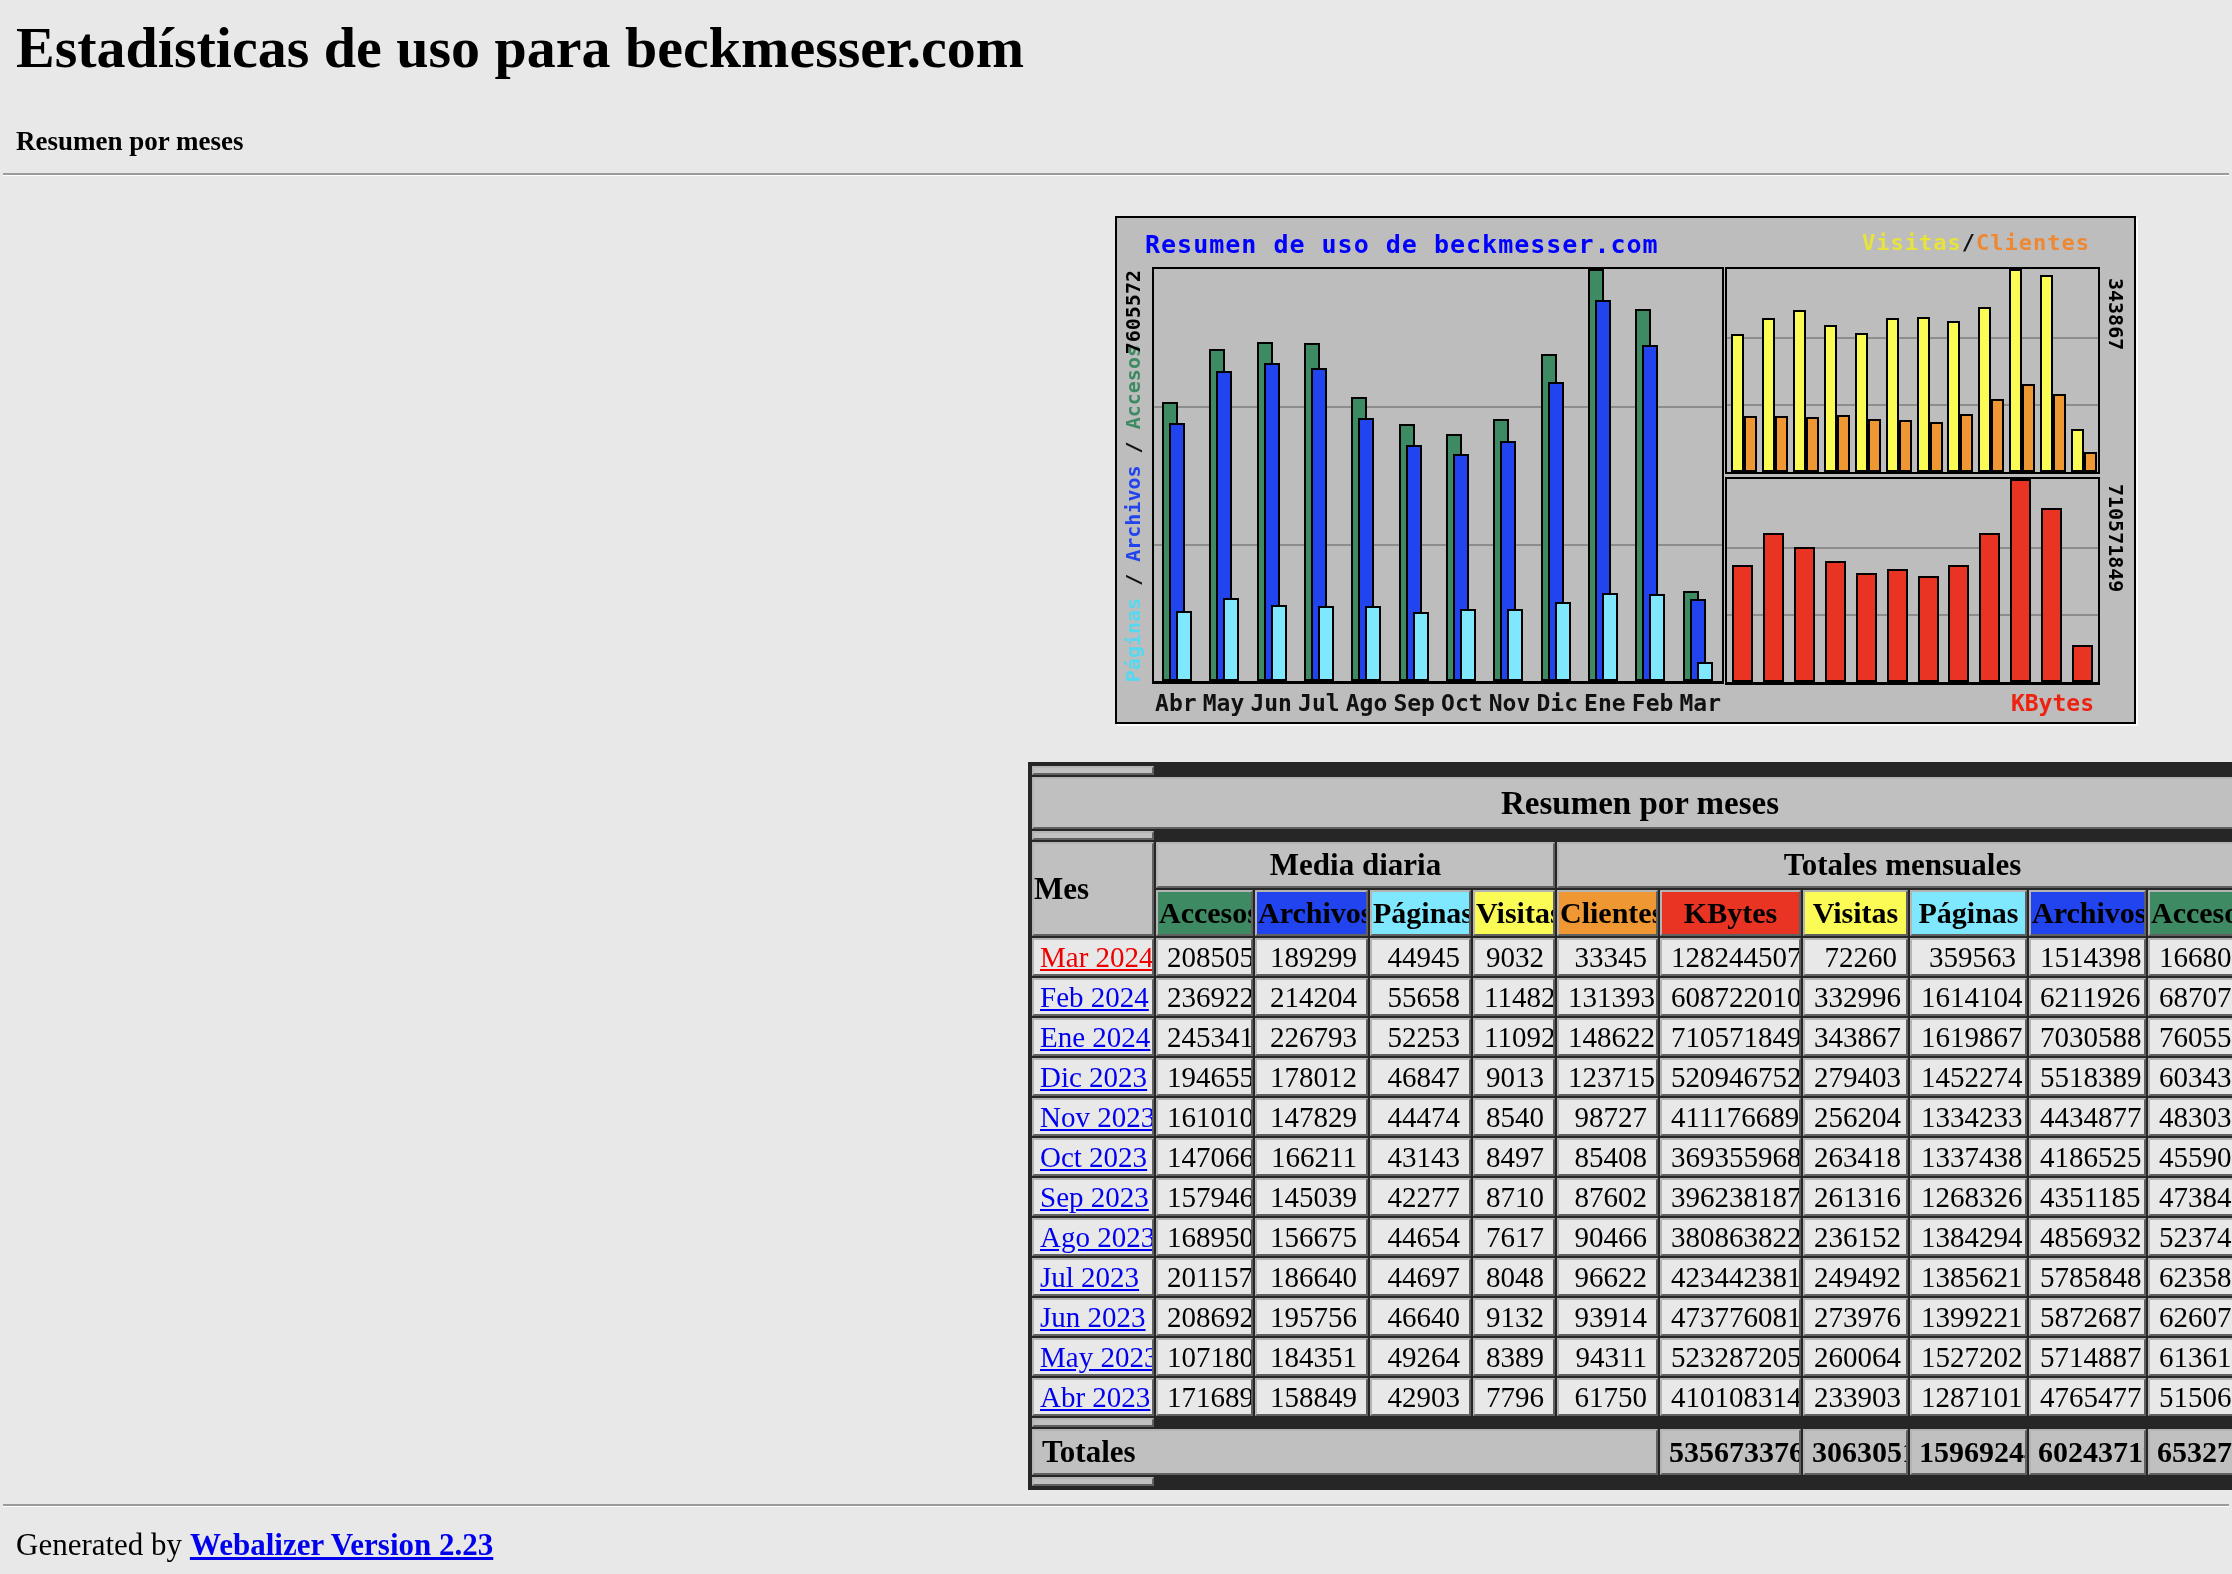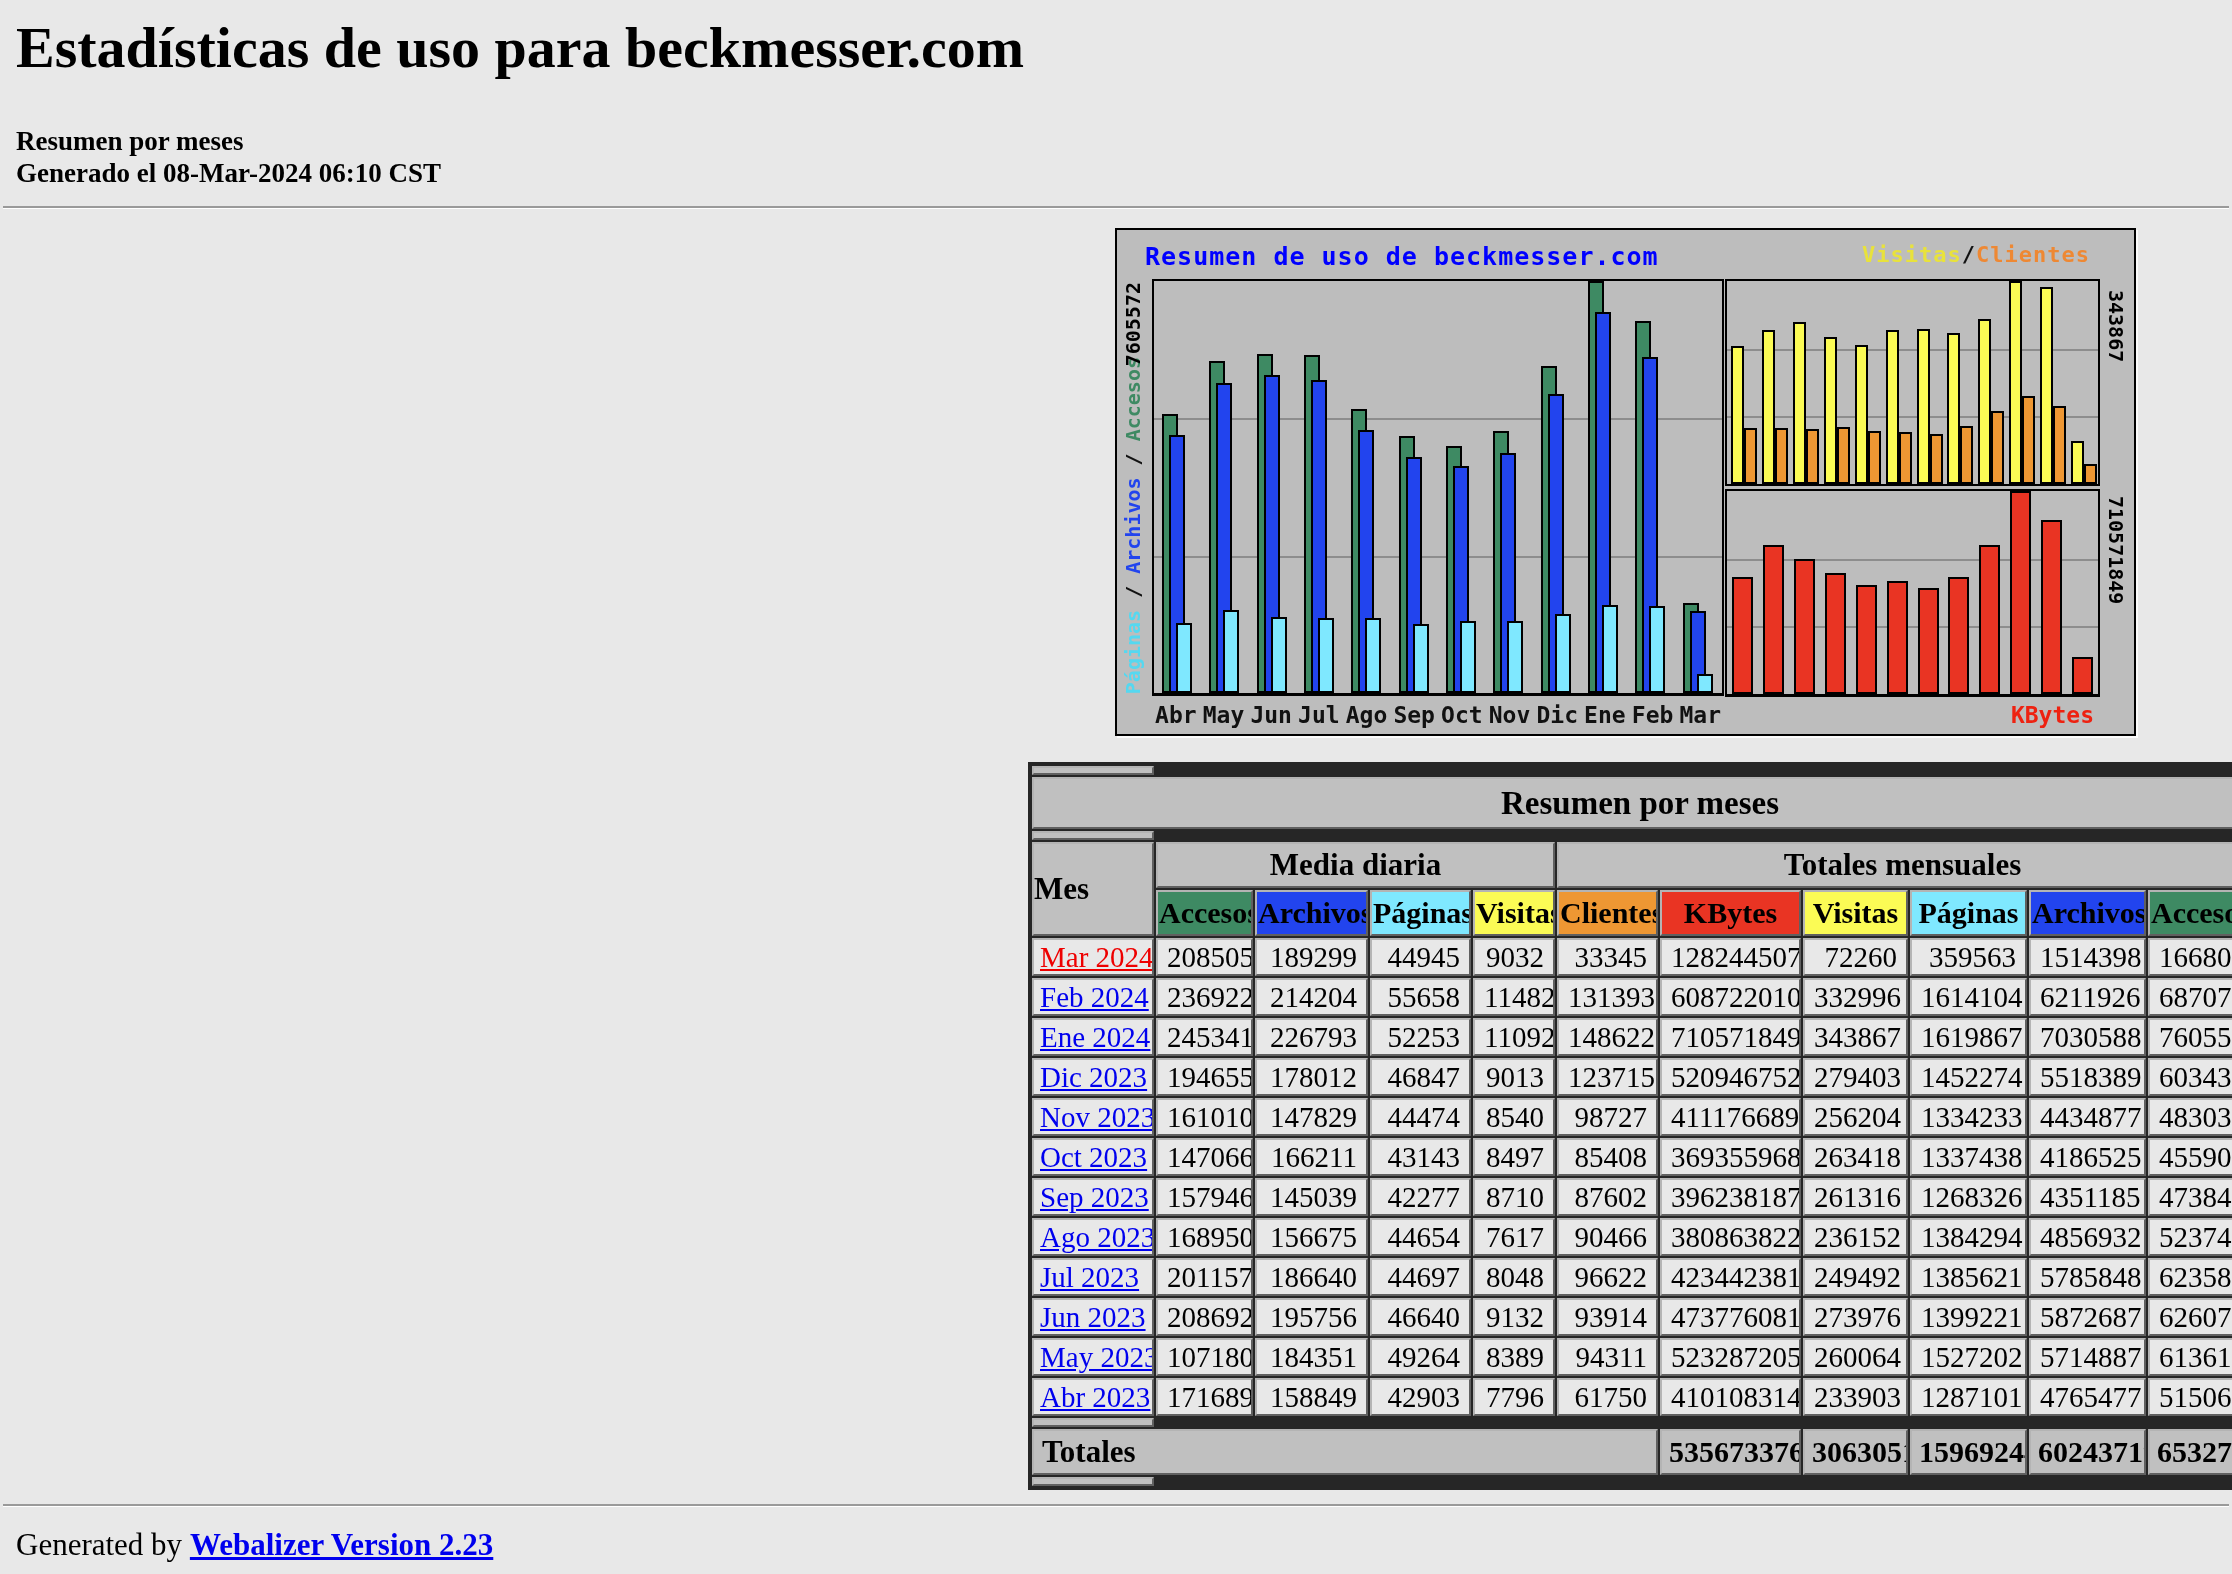--- a/index.html
+++ b/index.html
@@ -10,21 +10,21 @@
     font-family:"Liberation Serif", serif;
     overflow:hidden;
   }
   
   .page-title { font-size:58px; font-weight:bold; margin:14px 16px 0 16px; }
   .meta { margin:44px 16px 0 16px; font-weight:bold; font-size:27px; line-height:1.2; }
   .rule { border:none; border-top:2px solid #9a9a9a; border-bottom:1px solid #ffffff; margin:16px 3px 0 3px; }
 
   
   .graph {
-    position:absolute; left:1115px; top:228px; width:1021px; height:508px;
+    position:absolute; left:1115px; top:216px; width:1021px; height:508px;
     background:#BDBDBD; border:2px solid #000;
     box-shadow:2px 2px 0 #fbfbfb;
     font-family:"DejaVu Sans Mono", monospace; font-weight:bold;
   }
   .graph-title { position:absolute; left:28px; top:12px; font-size:25px; color:#0000FF; letter-spacing:1px; }
   .graph-legend { position:absolute; right:44px; top:12px; font-size:22px; letter-spacing:1px; }
   .lg-visitas { color:#E8E23C; } .lg-sep { color:#111; } .lg-clientes { color:#EE8833; }
   .plot { position:absolute; background:#BDBDBD; border:2px solid #000; overflow:hidden; }
   #plot-left   { left:35px;  top:49px;  width:572px; height:417px; border-bottom-width:3px; }
   #plot-rtop   { left:608px; top:49px;  width:375px; height:207px; }
@@ -68,21 +68,20 @@
   .footer { position:absolute; left:0; right:0; top:1488px; }
   .footer p { margin:20px 16px 0 16px; font-size:31px; }
   .footer a { color:#0000EE; font-weight:bold; text-decoration:underline; }
 </style>
 </head>
 <body>
 
 <h2 class="page-title">Estadísticas de uso para beckmesser.com</h2>
 <div class="meta">
   <div>Resumen por meses</div>
-  <div>Generado el 08-Mar-2024 06:10 CST</div>
 </div>
 <hr class="rule">
 
 <div class="graph">
   <div class="graph-title">Resumen de uso de beckmesser.com</div>
   <div class="graph-legend"><span class="lg-visitas">Visitas</span><span class="lg-sep">/</span><span class="lg-clientes">Clientes</span></div>
 
   <div class="vlab vlab-up" id="axis-left-words"><span class="ax-paginas">Páginas</span><span class="ax-sep"> / </span><span class="ax-archivos">Archivos</span><span class="ax-sep"> / </span><span class="ax-accesos">Accesos</span></div>
   <div class="vlab vlab-up" id="axis-left-max">7605572</div>
   <div class="vlab vlab-down" id="axis-rtop-max">343867</div>

